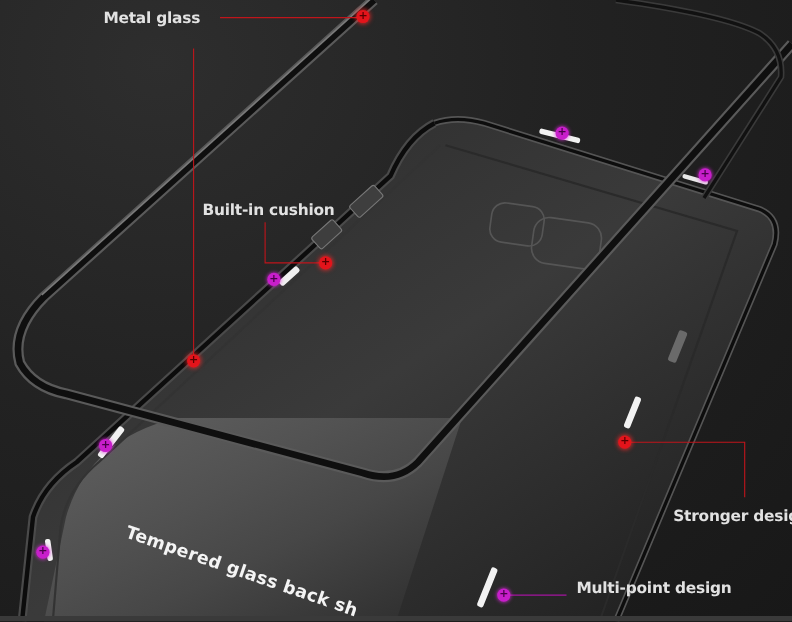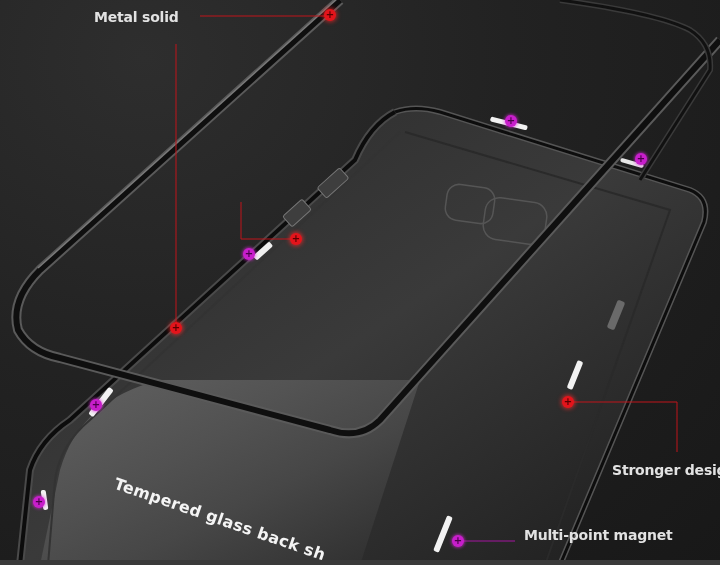--- a/index.html
+++ b/index.html
@@ -80,24 +80,25 @@
 
     <g stroke-width="1" fill="none">
       <line x1="200" y1="16" x2="330" y2="16" stroke="#c0151b"></line>
       <line x1="176" y1="44" x2="176" y2="328" stroke="#c0151b"></line>
       <polyline points="241,202 241,239 296,239" stroke="#c0151b"></polyline>
       <polyline points="568,402 677,402 677,452" stroke="#c0151b"></polyline>
       <line x1="458" y1="541" x2="515" y2="541" stroke="#a4159f"></line>
     </g>
   </svg>
 
-  <div class="label" style="left:94px; top:9px;">Metal solid</div>
+  <div class="label" style="left:94px; top:9px;">Metal glass</div>
+  <div class="label" style="left:184px; top:183px;">Built-in cushion</div>
   <div class="label" style="left:612px; top:462px;">Stronger design</div>
   <div class="label center" style="left:524px; top:527px; width:140px;">
-    <div>Multi-point magnet</div>
+    <div>Multi-point design</div>
   </div>
   <div class="glass-text">Tempered glass back sh</div>
 
   <div class="marker red" style="left:324px; top:9px;">
       <span>+</span>
     </div>
   <div class="marker red" style="left:290px; top:233px;">
       <span>+</span>
     </div>
   <div class="marker red" style="left:170px; top:322px;">

